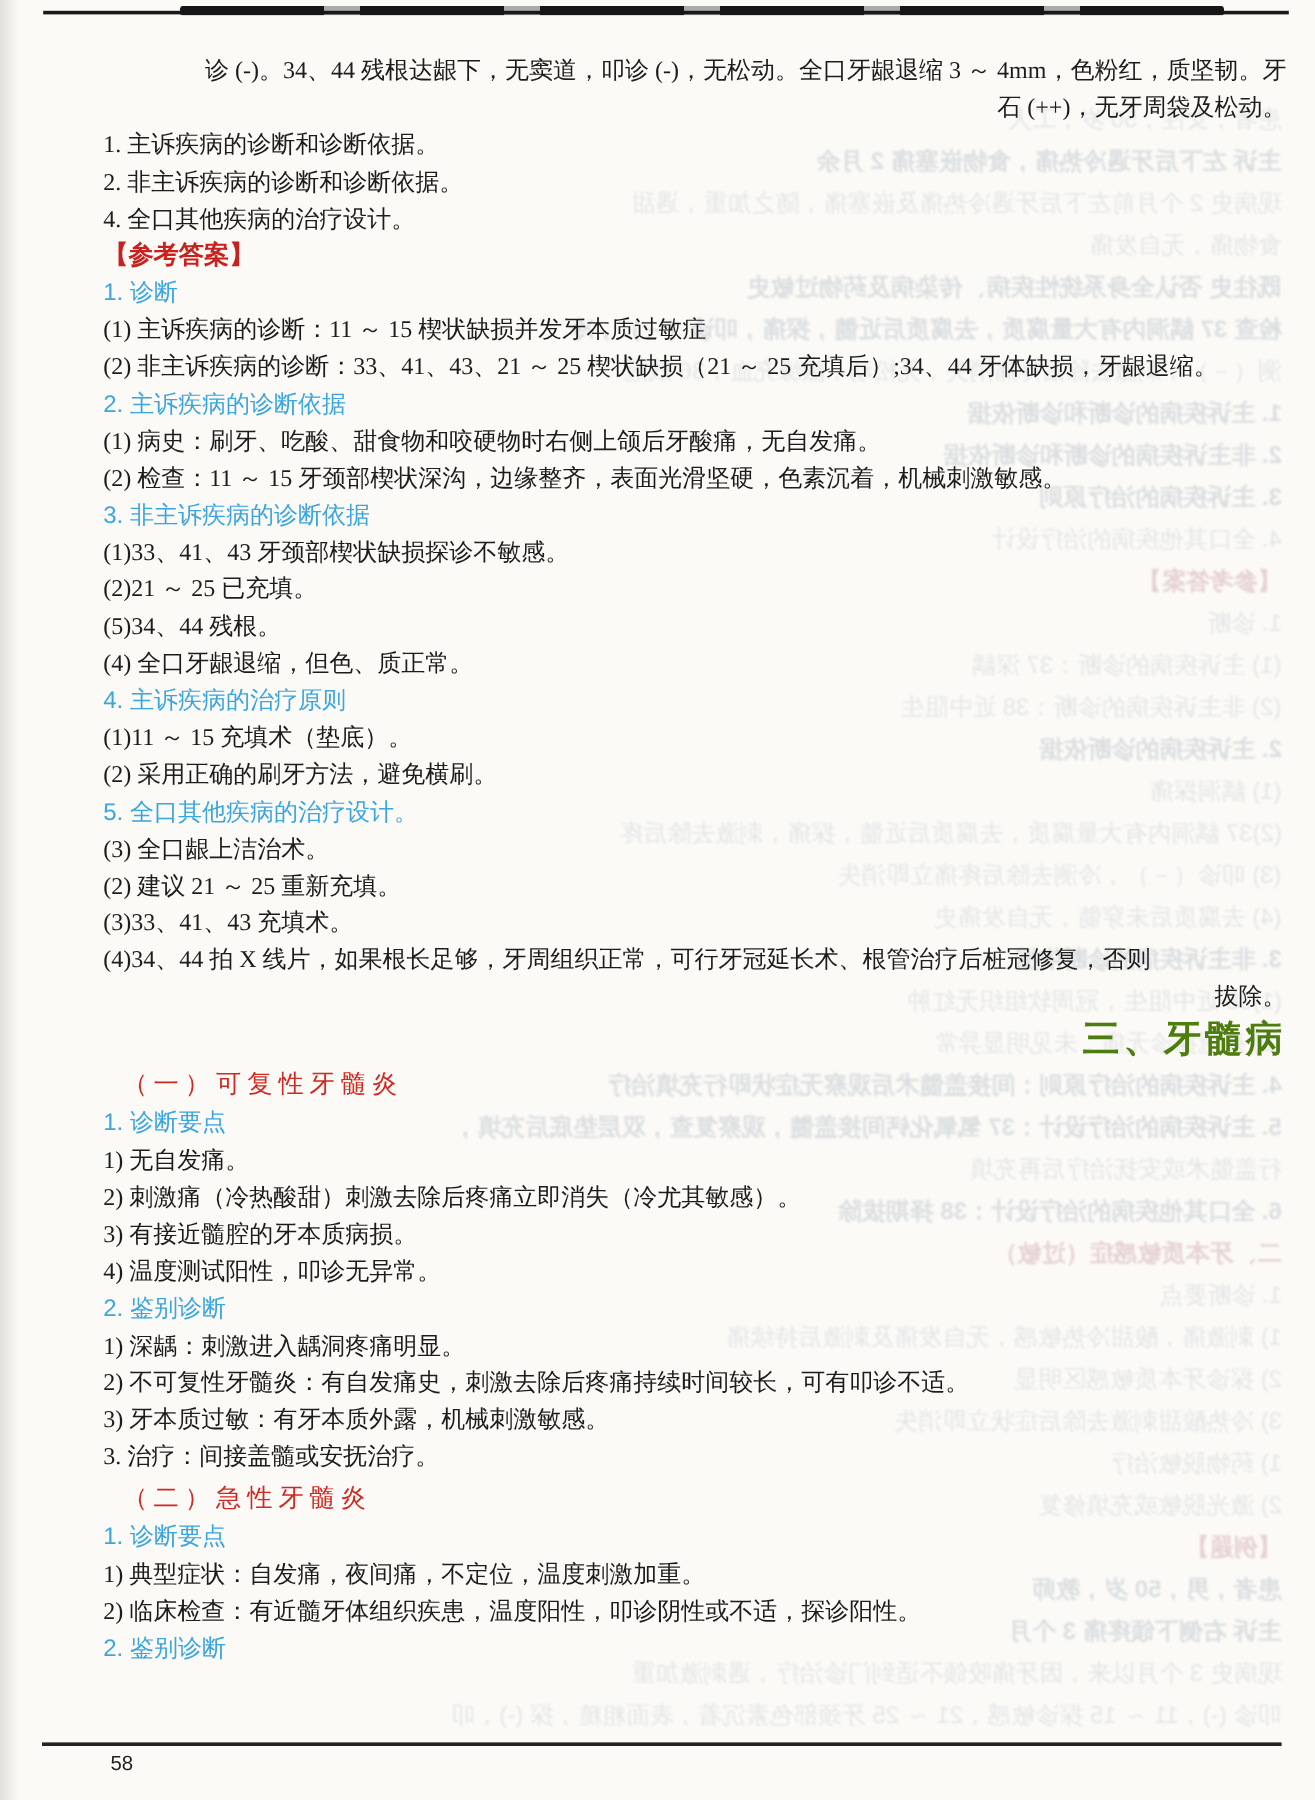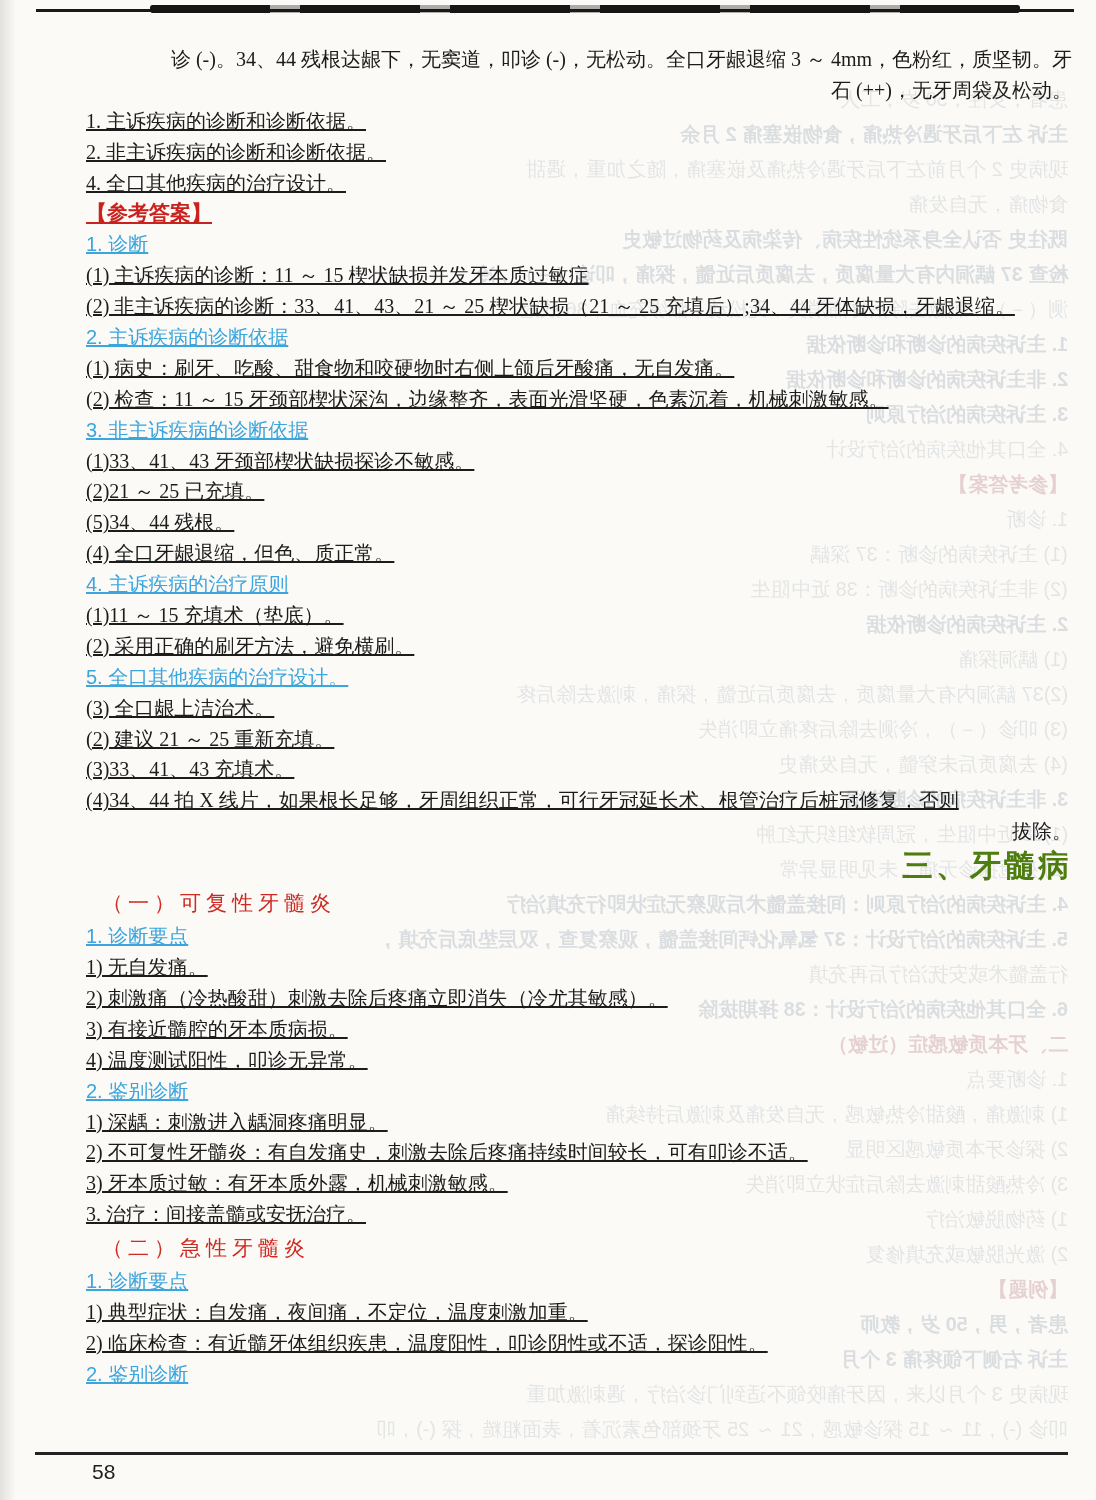--- a/index.html
+++ b/index.html
@@ -31,33 +31,33 @@
   .bleed-line:nth-child(8),.bleed-line:nth-child(9),.bleed-line:nth-child(10),
   .bleed-line:nth-child(16),.bleed-line:nth-child(21),.bleed-line:nth-child(24),
   .bleed-line:nth-child(25),.bleed-line:nth-child(27),.bleed-line:nth-child(36),
   .bleed-line:nth-child(37){font-weight:700;opacity:.20;}
   .bleed-line:nth-child(12),.bleed-line:nth-child(28),.bleed-line:nth-child(35)
   {color:#b06a74;font-weight:700;opacity:.28;}
   
   .content{position:absolute;left:38px;right:24px;top:44px;}
   .line{line-height:30.9px;height:30.9px;white-space:nowrap;font-size:20px;}
   .indent-0{padding-left:0;text-align:right;}
-  .indent-1{padding-left:48px;text-decoration:underline;}
+  .indent-1{padding-left:48px;}
   .indent-2{padding-left:64px;}
   .body{color:#1c1c1c;}
   .blue{color:#3ba5de;font-family:"Liberation Sans","DejaVu Sans",sans-serif;}
   .red-bracket{color:#c9221e;font-weight:700;font-size:21px;
     font-family:"Liberation Sans","DejaVu Sans",sans-serif;}
   .red-heading{color:#4d7c0f;font-weight:700;font-size:31px;height:38px;line-height:38px;
     letter-spacing:3px;font-family:"Liberation Sans","DejaVu Sans",sans-serif;}
   .red-kaiti{color:#cf2a22;font-size:21px;height:36px;line-height:36px;letter-spacing:5px;
     font-family:"Liberation Serif","DejaVu Serif",serif;}
   
   .footer-rule{position:absolute;left:35px;right:28px;top:1452px;height:3px;background:#232323;}
-  .page-number{position:absolute;left:92px;top:1460px;font-size:21px;font-weight:500;
+  .page-number{position:absolute;left:92px;top:1460px;font-size:17px;font-weight:500;
     color:#1e1e1e;font-family:"Liberation Sans","DejaVu Sans",sans-serif;}
 </style>
 </head>
 <body>
 
 <div class="page">
   <div class="scan-edge-left"></div>
   <div class="scan-top-line"></div>
   <div class="scan-top-blob"></div>
 

